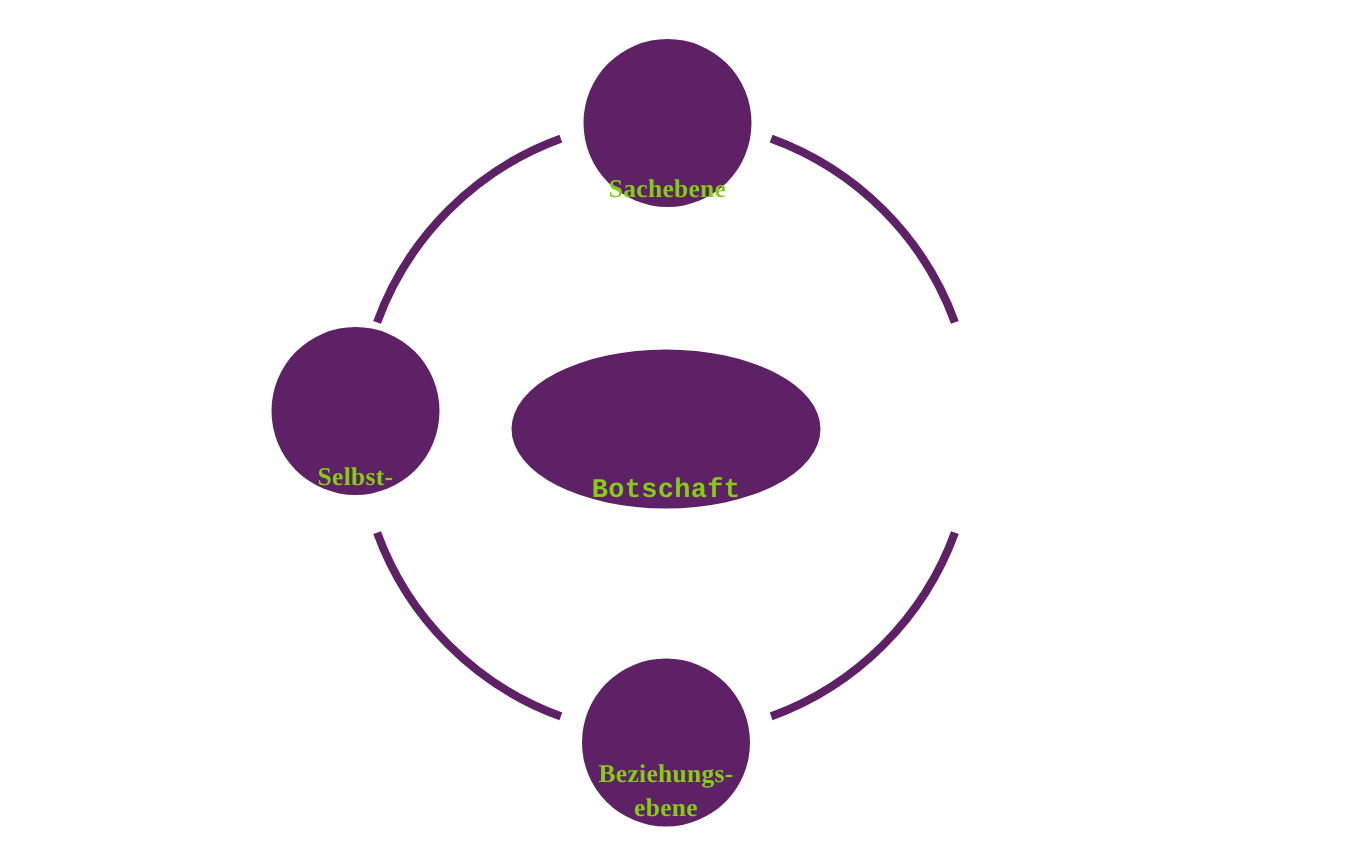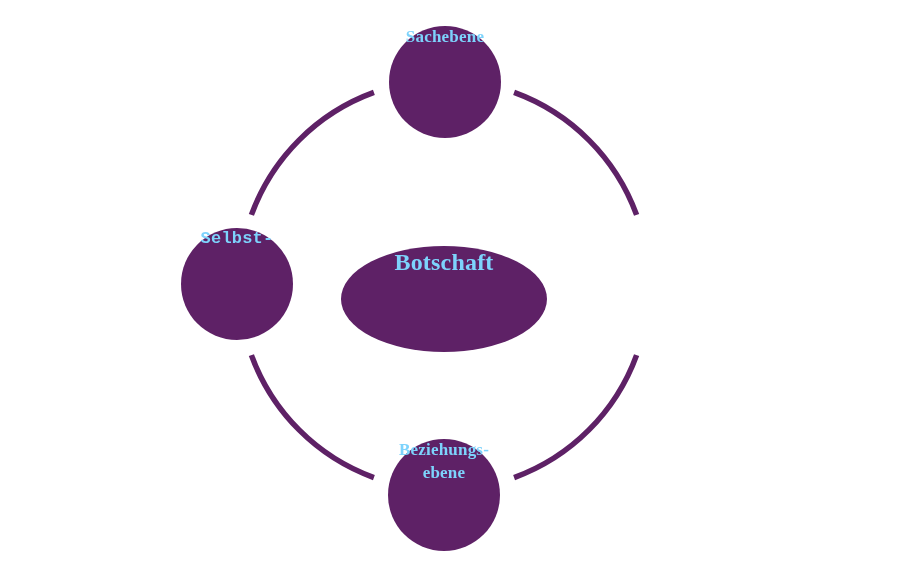--- a/index.html
+++ b/index.html
@@ -24,47 +24,48 @@
   }
   .arc {
     fill: none;
     stroke: #5e2166;
     stroke-width: 5.5;
     stroke-linecap: butt;
   }
   .node {
     position: absolute;
     background: #5e2166;
-    color: #7dd3fc;
+    color: #84cc16;
     display: flex;
     flex-direction: column;
     align-items: center;
-    justify-content: flex-start;
+    justify-content: flex-end;
     text-align: center;
     font-size: 17px;
     font-weight: 700;
     line-height: 1.35;
     letter-spacing: 0.2px;
   }
   .circle {
     width: 112px;
     height: 112px;
     border-radius: 50%;
   }
   .node-top    { left: 389px; top: 26px; }
-  .node-left   { left: 181px; top: 228px; font-family: Liberation Mono, monospace; }
+  .node-left   { left: 181px; top: 218px; }
   .node-right  { left: 594px; top: 227px; }
   .node-bottom { left: 388px; top: 439px; }
   .ellipse {
     left: 341px;
-    top: 246px;
+    top: 233px;
     width: 206px;
     height: 106px;
     border-radius: 50%;
-    font-size: 24px;
+    font-size: 18px;
+    font-family: Liberation Mono, monospace;
   }
   .node span { display: block; }
 </style>
 </head>
 <body>
 
 <div class="canvas">
 
   <svg class="ring" viewBox="0 0 900 576" aria-hidden="true">
     <path class="arc" d="M 514.1 92.4 A 205 205 0 0 1 636.6 214.9"></path>

